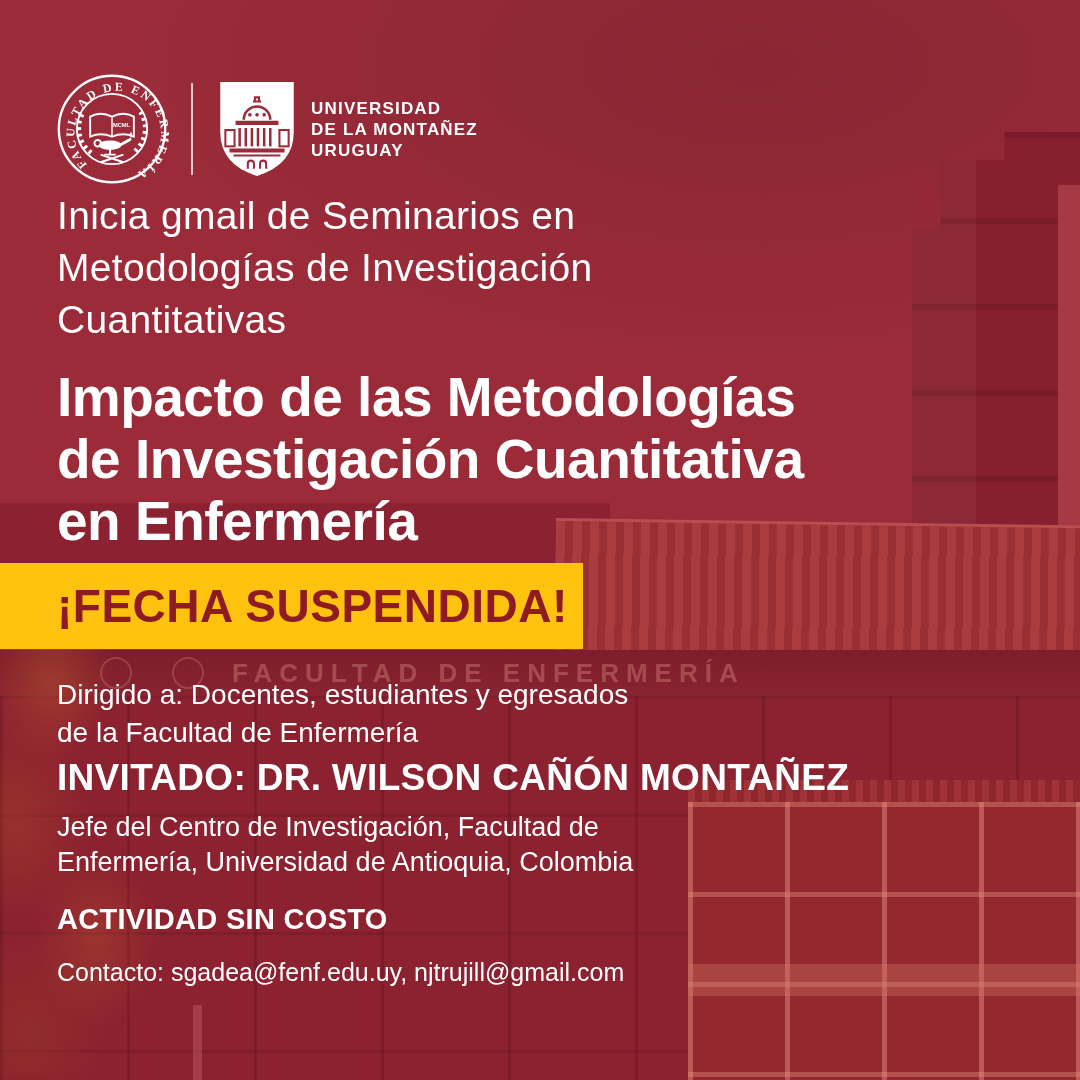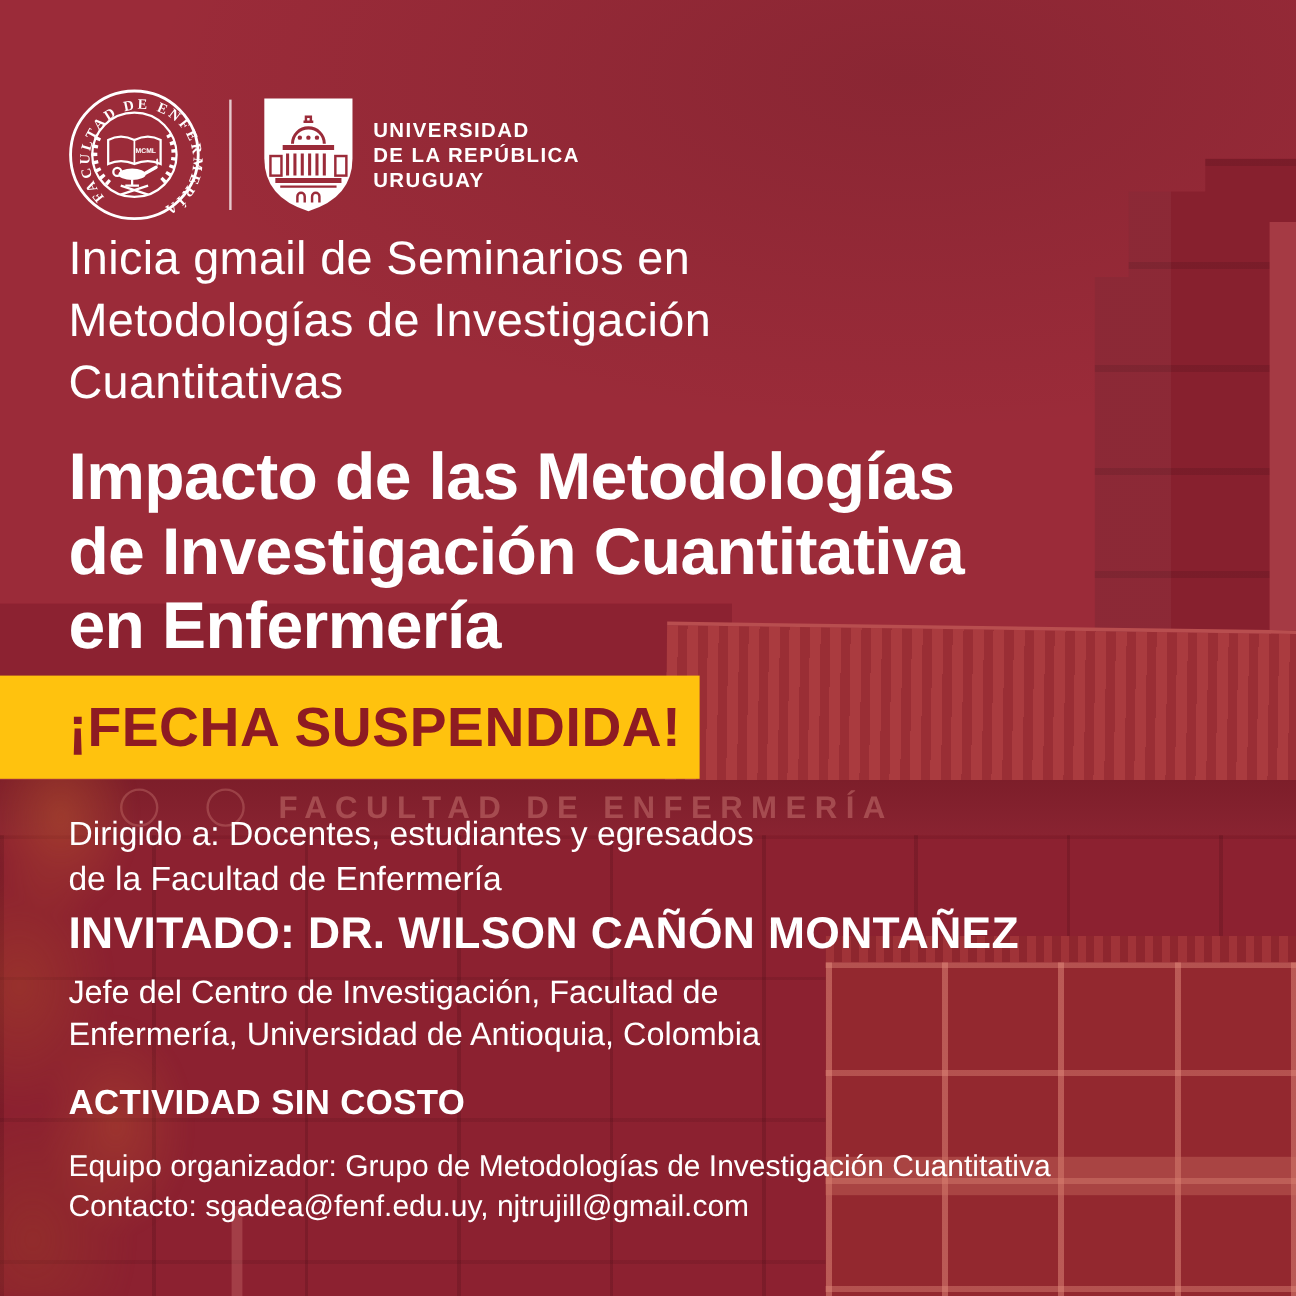--- a/index.html
+++ b/index.html
@@ -145,21 +145,21 @@
       </g>
       <g fill="#9B2B39">
         <circle cx="32" cy="35" r="1.8"></circle>
           <circle cx="39" cy="35" r="1.8"></circle>
           <circle cx="46" cy="35" r="1.8"></circle>
       </g>
     </svg>
 
     <div class="wordmark">
       <div>UNIVERSIDAD</div>
-      <div>DE LA REPÚBLICA</div>
+      <div>DE LA MONTAÑEZ</div>
       <div>URUGUAY</div>
     </div>
   </div>
 
   <div class="abs intro">Inicia gmail de Seminarios en
 Metodologías de Investigación
 Cuantitativas</div>
 
   <div class="abs main-title">Impacto de las Metodologías
 de Investigación Cuantitativa
@@ -173,17 +173,16 @@
 de la Facultad de Enfermería</div>
 
   <div class="abs guest">INVITADO: DR. WILSON CAÑÓN MONTAÑEZ</div>
 
   <div class="abs role">Jefe del Centro de Investigación, Facultad de
 Enfermería, Universidad de Antioquia, Colombia</div>
 
   <div class="abs cost">ACTIVIDAD SIN COSTO</div>
 
   <div class="abs org-block">
-    <div>Equipo organizador: Grupo de Metodologías de Investigación Cuantitativa</div>
     <div>Contacto: sgadea@fenf.edu.uy, njtrujill@gmail.com</div>
   </div>
 
 </div>
 
 </body></html>

